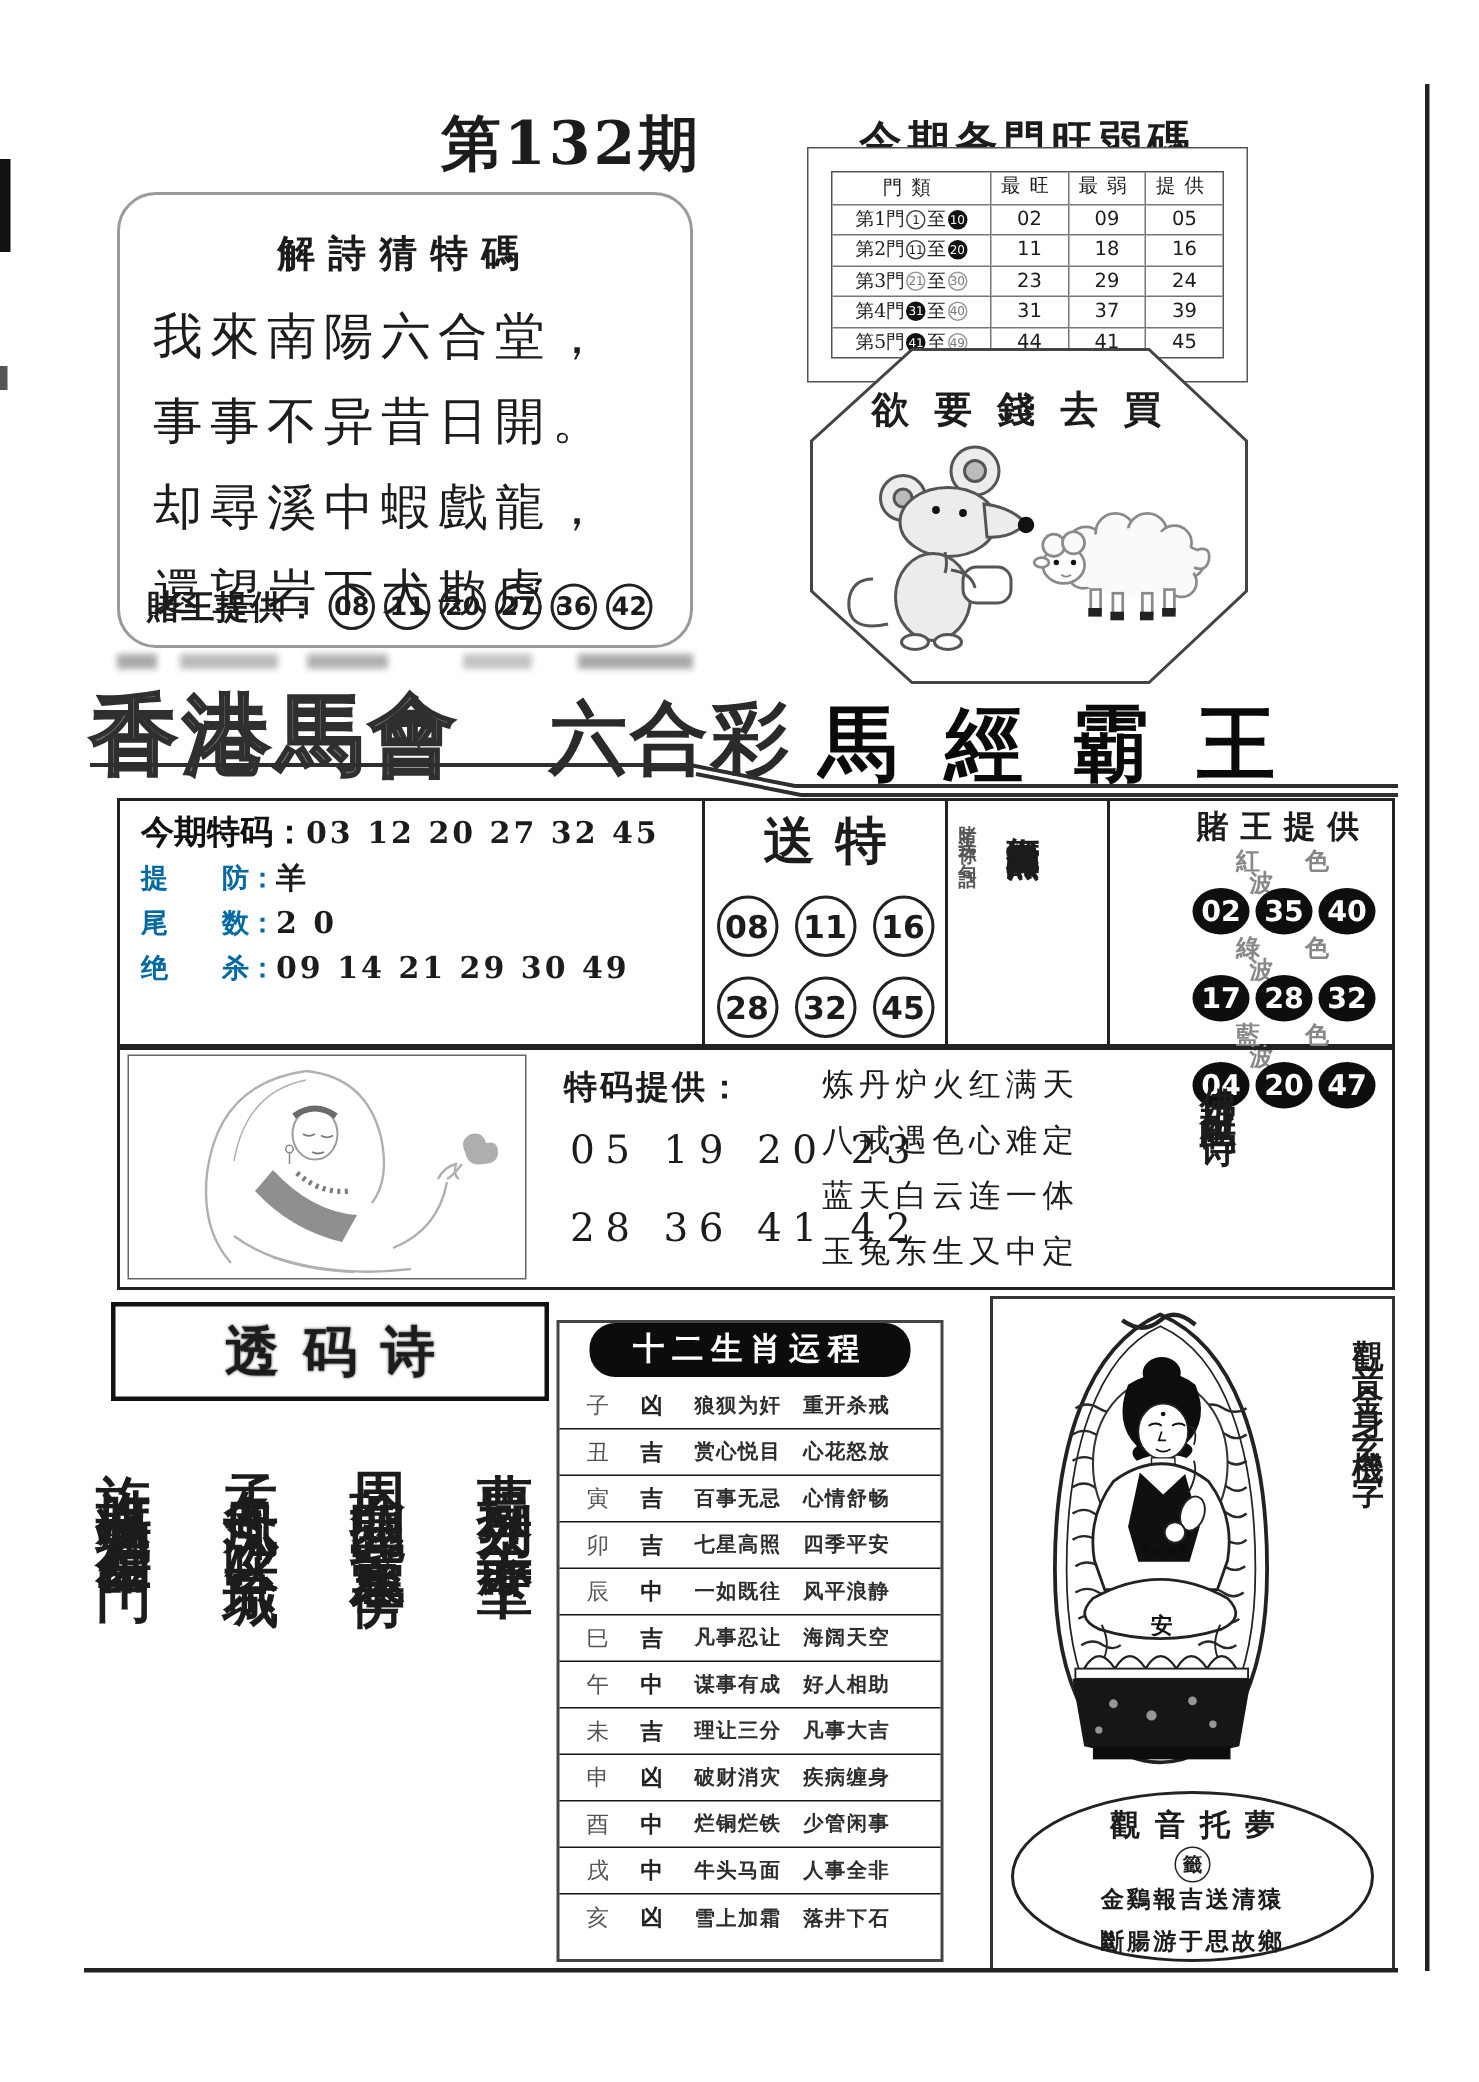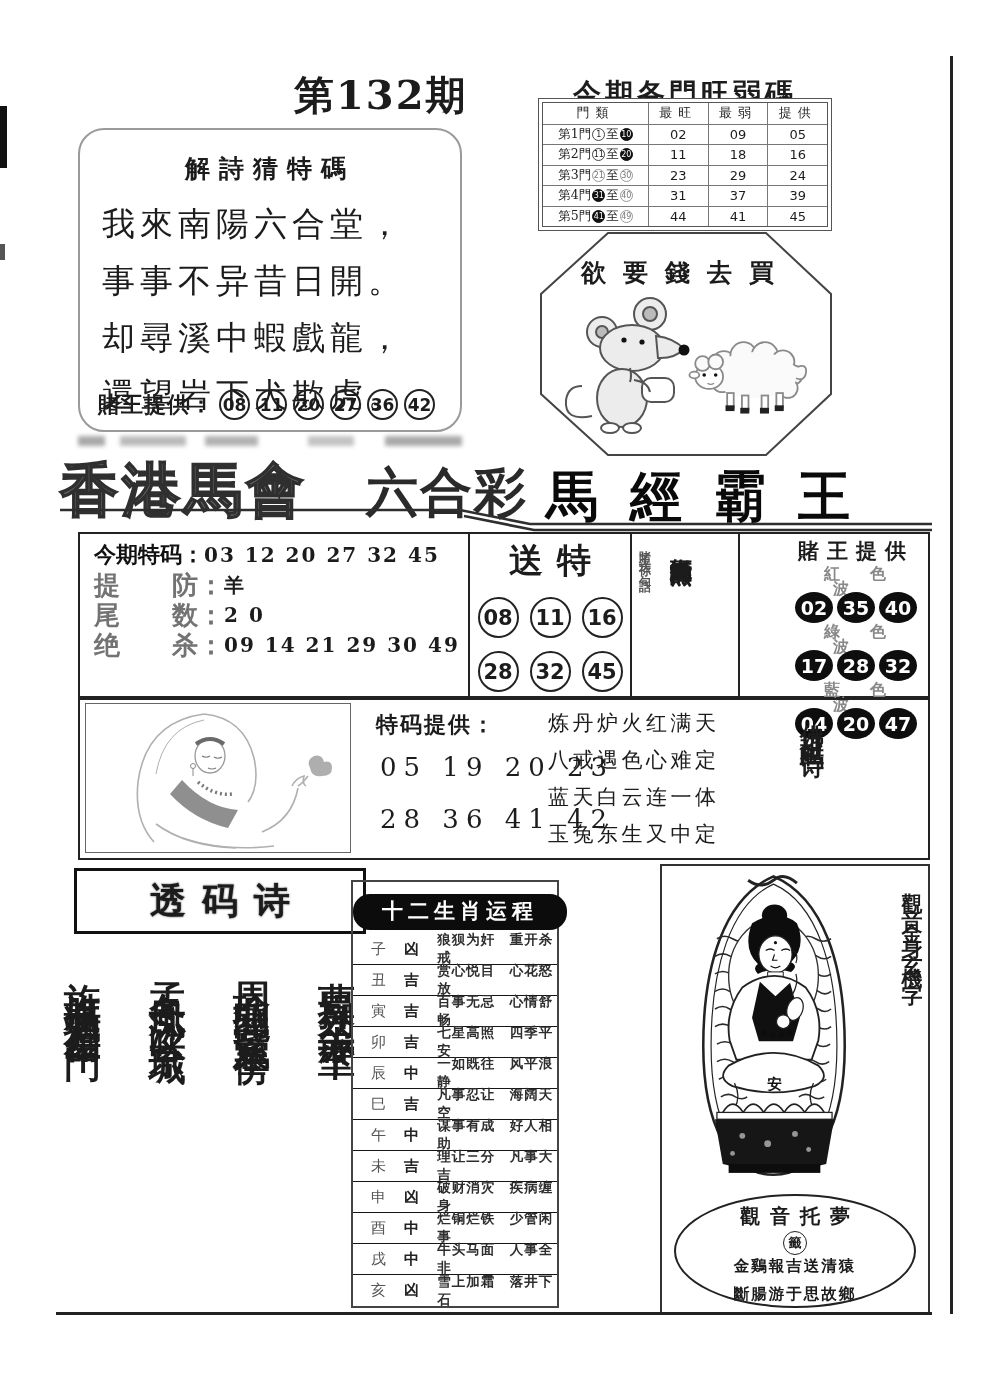--- a/index.html
+++ b/index.html
@@ -14,21 +14,21 @@
   .poem-provide { position:absolute; left:18px; bottom:10px; display:flex; align-items:center; gap:6px; }
   .poem-provide .lab { font-size:22px; font-weight:bold; letter-spacing:1px; }
   .num-c { display:inline-flex; align-items:center; justify-content:center; border:2px solid #222; border-radius:50%; font-weight:bold; font-family:"DejaVu Sans","Liberation Sans",sans-serif; }
   .n29 { width:31px; height:31px; font-size:17px; }
   .smudge { left:78px; top:436px; width:384px; height:10px; opacity:.5; filter:blur(2px);
     background:linear-gradient(90deg,#555 0 7%,transparent 7% 11%,#777 11% 28%,transparent 28% 33%,#666 33% 47%,transparent 47% 60%,#888 60% 72%,transparent 72% 80%,#555 80% 100%); }
   .edge-a { left:0; top:106px; width:7px; height:62px; background:#111; }
   .edge-b { left:0; top:244px; width:5px; height:16px; background:#555; }
   
   .st-title { left:538px; top:75px; width:294px; text-align:center; font-size:28px; font-weight:bold; letter-spacing:4px; }
-  .st-outer { left:538px; top:98px; width:294px; border:1.5px solid #555; padding:3px; background:#fff; }
+  .st-outer { left:538px; top:98px; width:294px; border:1.5px solid #555; padding:15px; background:#fff; }
   .st-inner { border:1px solid #555; }
   .st-row { display:flex; align-items:center; height:20.5px; border-top:1px solid #777; font-size:13px; }
   .st-row:first-child { border-top:none; }
   .st-c1 { width:106px; display:flex; align-items:center; justify-content:center; gap:1px; border-right:1px solid #777; height:100%; font-size:12.5px; }
   .st-c { flex:1; text-align:center; border-right:1px solid #777; height:100%; line-height:19px; font-family:"DejaVu Sans","Liberation Sans",sans-serif; }
   .st-c:last-child { border-right:none; }
   .st-h { letter-spacing:6px; font-size:13px; font-family:"DejaVu Serif",serif; }
   .ns { display:inline-flex; align-items:center; justify-content:center; width:13px; height:13px; border:1px solid #444; border-radius:50%; font-size:8px; font-family:"DejaVu Sans",sans-serif; }
   .ns.filled { background:#111; color:#fff; border-color:#111; }
   .ns.gray { border-color:#999; color:#777; }
@@ -38,21 +38,21 @@
   
   .banner { left:60px; top:450px; width:872px; height:84px; }
   .bn1 { position:absolute; left:0; top:2px; font-size:58px; font-weight:900; color:#6b6b6b; -webkit-text-stroke:1.6px #2f2f2f; letter-spacing:4px; }
   .bn2 { position:absolute; left:306px; top:8px; font-size:52px; font-weight:900; color:#2a2a2a; letter-spacing:2px; }
   .bn3 { position:absolute; left:486px; top:12px; font-size:52px; font-weight:900; color:#0a0a0a; letter-spacing:32px; transform:scaleY(1.05); }
   .bn-lines { position:absolute; left:0; top:56px; width:872px; height:28px; }
   
   .box1 { left:78px; top:532px; width:852px; height:166px; border:2.5px solid #222; display:flex; }
   .b1c1 { width:388px; padding:6px 0 0 14px; }
   .b1row { display:flex; align-items:center; height:30px; }
-  .b1row .lab { font-size:26px; color:#737373; font-weight:bold; }
+  .b1row .lab { font-size:18px; color:#0369a1; font-weight:bold; }
   .b1row .lab.dark { color:#111; font-size:22px; }
   .b1row .val { font-size:20px; font-weight:bold; letter-spacing:2px; font-family:"DejaVu Serif",serif; }
   .circ-val { display:inline-flex; align-items:center; justify-content:center; width:42px; height:38px; border:1.5px solid #333; border-radius:50%; font-size:21px; font-weight:bold; }
   .b1c2 { width:162px; border-left:2px solid #222; text-align:center; }
   .songte-title { margin-top:4px; font-size:34px; font-weight:900; letter-spacing:14px; text-indent:14px; }
   .songte-row { display:flex; justify-content:center; gap:11px; margin-top:13px; }
   .n40 { width:41px; height:41px; font-size:21px; }
   .b1c3 { width:108px; border-left:2px solid #222; display:flex; }
   .vsmall { writing-mode:vertical-rl; font-size:12px; color:#555; letter-spacing:5px; padding:6px 2px 0 4px; font-weight:bold; }
   .vbig { writing-mode:vertical-rl; font-size:22px; font-weight:bold; letter-spacing:1px; padding-top:6px; margin-left:12px; }
@@ -68,21 +68,21 @@
   .tema-l1 { position:absolute; left:300px; top:52px; font-size:26px; letter-spacing:7px; }
   .tema-l2 { position:absolute; left:300px; top:104px; font-size:26px; letter-spacing:7px; }
   .bpoem { position:absolute; left:468px; top:5px; font-size:21px; line-height:37px; letter-spacing:3.5px; }
   .bpoem-title { position:absolute; left:716px; top:6px; height:150px; writing-mode:vertical-rl; font-size:24px; font-weight:bold; letter-spacing:7px; }
   
   .tm-box { left:74px; top:868px; width:292px; height:66px; border:3px solid #111; display:flex; align-items:center; justify-content:center; }
   .tm-box span { font-size:36px; font-weight:900; letter-spacing:16px; text-indent:16px; text-shadow:0 0 2px #333; }
   .vpoem { left:58px; top:952px; width:304px; height:358px; display:flex; flex-direction:row-reverse; justify-content:space-between; }
   .vpoem div { writing-mode:vertical-rl; font-size:37px; font-weight:600; letter-spacing:11px; }
   
-  .zf-box { left:351px; top:880px; width:208px; height:428px; border:2px solid #444; padding-top:12px; }
+  .zf-box { left:371px; top:880px; width:258px; height:428px; border:2px solid #444; padding-top:0; }
   .zf-pill { width:214px; margin:0 auto; background:#0c0c0c; color:#fff; border-radius:17px; text-align:center; font-size:21px; font-weight:bold; letter-spacing:5px; padding:3px 0 5px; }
   .zf-rows { margin-top:4px; }
   .zf-row { display:flex; align-items:center; height:31px; border-bottom:1.5px solid #151515; padding-left:18px; }
   .zf-row:last-child { border-bottom:none; }
   .zf-b { width:36px; font-size:15px; color:#555; }
   .zf-l { width:36px; font-size:15px; font-weight:bold; color:#222; }
   .zf-t { font-size:13.5px; font-weight:bold; color:#2e2e2e; letter-spacing:1px; }
   
   .bd-box { left:660px; top:864px; width:270px; height:450px; border:2px solid #333; }
   .bd-svg { position:absolute; left:12px; top:2px; width:200px; height:322px; }

